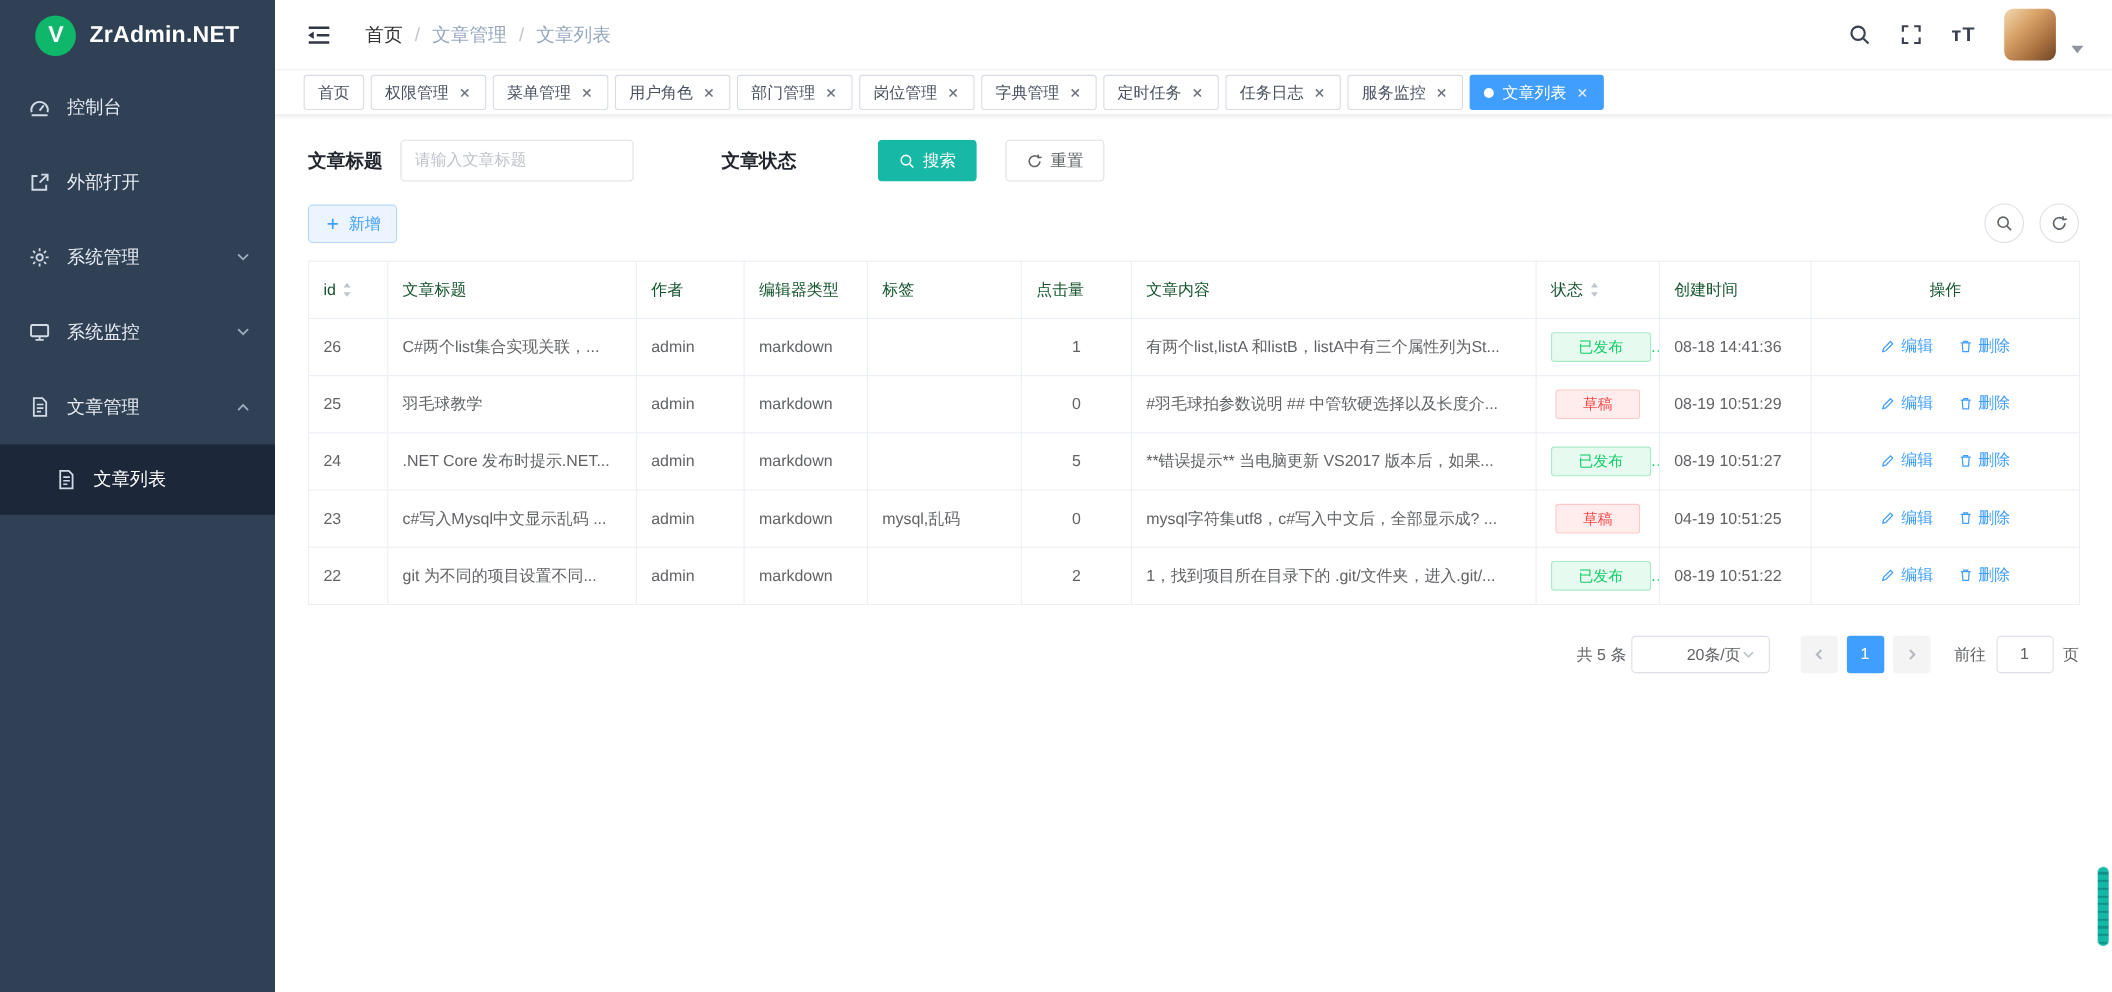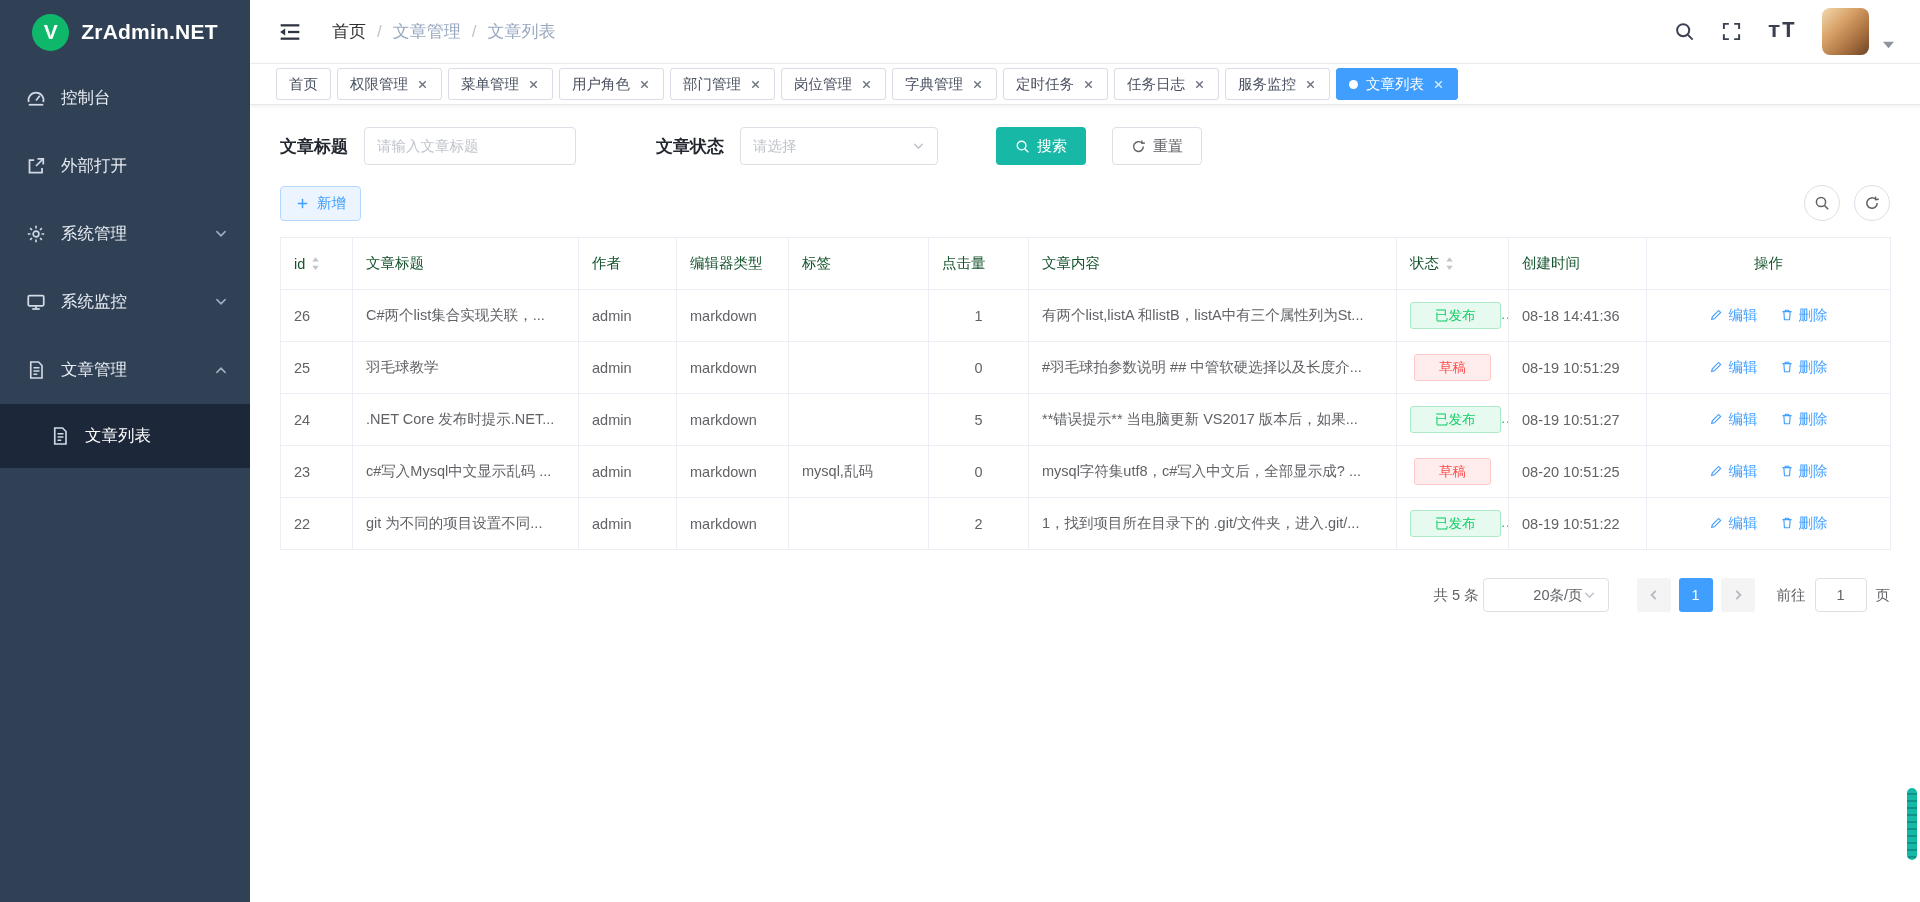--- a/index.html
+++ b/index.html
@@ -30,21 +30,21 @@
 
   .topbar { height: 64px; display: flex; align-items: center; padding: 0 26px 0 28px;
     background: #fff; border-bottom: 1px solid #f0f0f0; }
   .collapse-btn { width: 24px; height: 22px; color: #2f3542; cursor: pointer; }
   .breadcrumb { margin-left: 30px; font-size: 17px; display: flex; align-items: center; }
   .bc-item { color: #97a8be; cursor: pointer; }
   .bc-item.first { color: #303133; }
   .bc-sep { color: #c0c4cc; margin: 0 11px; }
   .topbar-right { margin-left: auto; display: flex; align-items: center; gap: 26px; }
   .hdr-ic { width: 21px; height: 21px; color: #3a4050; cursor: pointer; }
-  .font-ic { font-size: 22px; font-weight: 600; color: #3a4050; cursor: pointer; letter-spacing: 1px; font-family: Liberation Mono, monospace; }
+  .font-ic { font-size: 18px; font-weight: 600; color: #3a4050; cursor: pointer; letter-spacing: 1px; }
   .avatar { width: 47px; height: 47px; border-radius: 8px; cursor: pointer;
     background: linear-gradient(135deg, #f2d9b0 0%, #d9a36a 35%, #a8703f 70%, #6e4526 100%); }
   .avatar-caret { width: 11px; height: 8px; color: #8f949e; cursor: pointer; margin-left: -12px; margin-top: 26px; }
 
   .tagsbar { height: 41px; display: flex; align-items: center; padding: 0 26px; gap: 6px;
     background: #fff; border-bottom: 1px solid #e8e8e8; box-shadow: 0 1px 4px rgba(0,21,41,.08); position: relative; z-index: 2; }
   .tag { height: 32px; display: inline-flex; align-items: center; gap: 8px; padding: 0 12px;
     border: 1px solid #d8dce5; background: #fff; color: #495060; font-size: 14.5px; cursor: pointer; border-radius: 3px; white-space: nowrap; }
   .tag.active { background: #409eff; border-color: #409eff; color: #fff; }
   .tag .dot { width: 9px; height: 9px; border-radius: 50%; background: #fff; }
@@ -349,28 +349,20 @@
           </span>
     </span>
       </div>
 
     <div class="content">
 
       <div class="filterbar">
         <span class="f-label">文章标题</span>
         <input class="input-title" placeholder="请输入文章标题" style="">
         <span class="f-label status">文章状态</span>
-        <div class="select select-status">
-          <span>请选择</span>
-          <span class="sel-arrow" data-icon="chevron">
-              <svg viewBox="0 0 12 12">
-                <polyline points="2.5,4 6,7.5 9.5,4" fill="none" stroke="currentColor" stroke-width="1.4" stroke-linecap="round"></polyline>
-              </svg>
-            </span>
-        </div>
         <button class="btn btn-search">
           <span class="btn-ic" data-icon="search">
               <svg viewBox="0 0 16 16">
                 <circle cx="7" cy="7" r="4.6" fill="none" stroke="currentColor" stroke-width="1.5"></circle>
                 <line x1="10.6" y1="10.6" x2="14.2" y2="14.2" stroke="currentColor" stroke-width="1.5"></line>
               </svg>
             </span>
           <span>搜索</span>
         </button>
         <button class="btn btn-reset">
@@ -555,21 +547,21 @@
             </tr>
             <tr>
     <td>23</td>
     <td>c#写入Mysql中文显示乱码 ...</td>
     <td>admin</td>
     <td>markdown</td>
     <td>mysql,乱码</td>
     <td class="c-center">0</td>
     <td>mysql字符集utf8，c#写入中文后，全部显示成? ...</td>
     <td class="c-center"><span class="badge draft">草稿</span></td>
-    <td>08-20 10:51:25</td>
+    <td>04-19 10:51:25</td>
     <td class="c-center">
       <span class="link"><span class="link-ic svg-ic">
                     <svg viewBox="0 0 16 16">
                       <path d="M3 13.2l.8-3.1L11 2.8l2.3 2.3L6.1 12.4z" fill="none" stroke="currentColor" stroke-width="1.3"></path>
                     </svg>
                   </span>编辑</span>
       <span class="link"><span class="link-ic svg-ic">
                     <svg viewBox="0 0 16 16">
                       <path d="M2.8 4.2h10.4M6 4.2V2.6h4v1.6M4.4 4.2l.7 9.2h5.8l.7-9.2" fill="none" stroke="currentColor" stroke-width="1.3"></path>
                     </svg>

